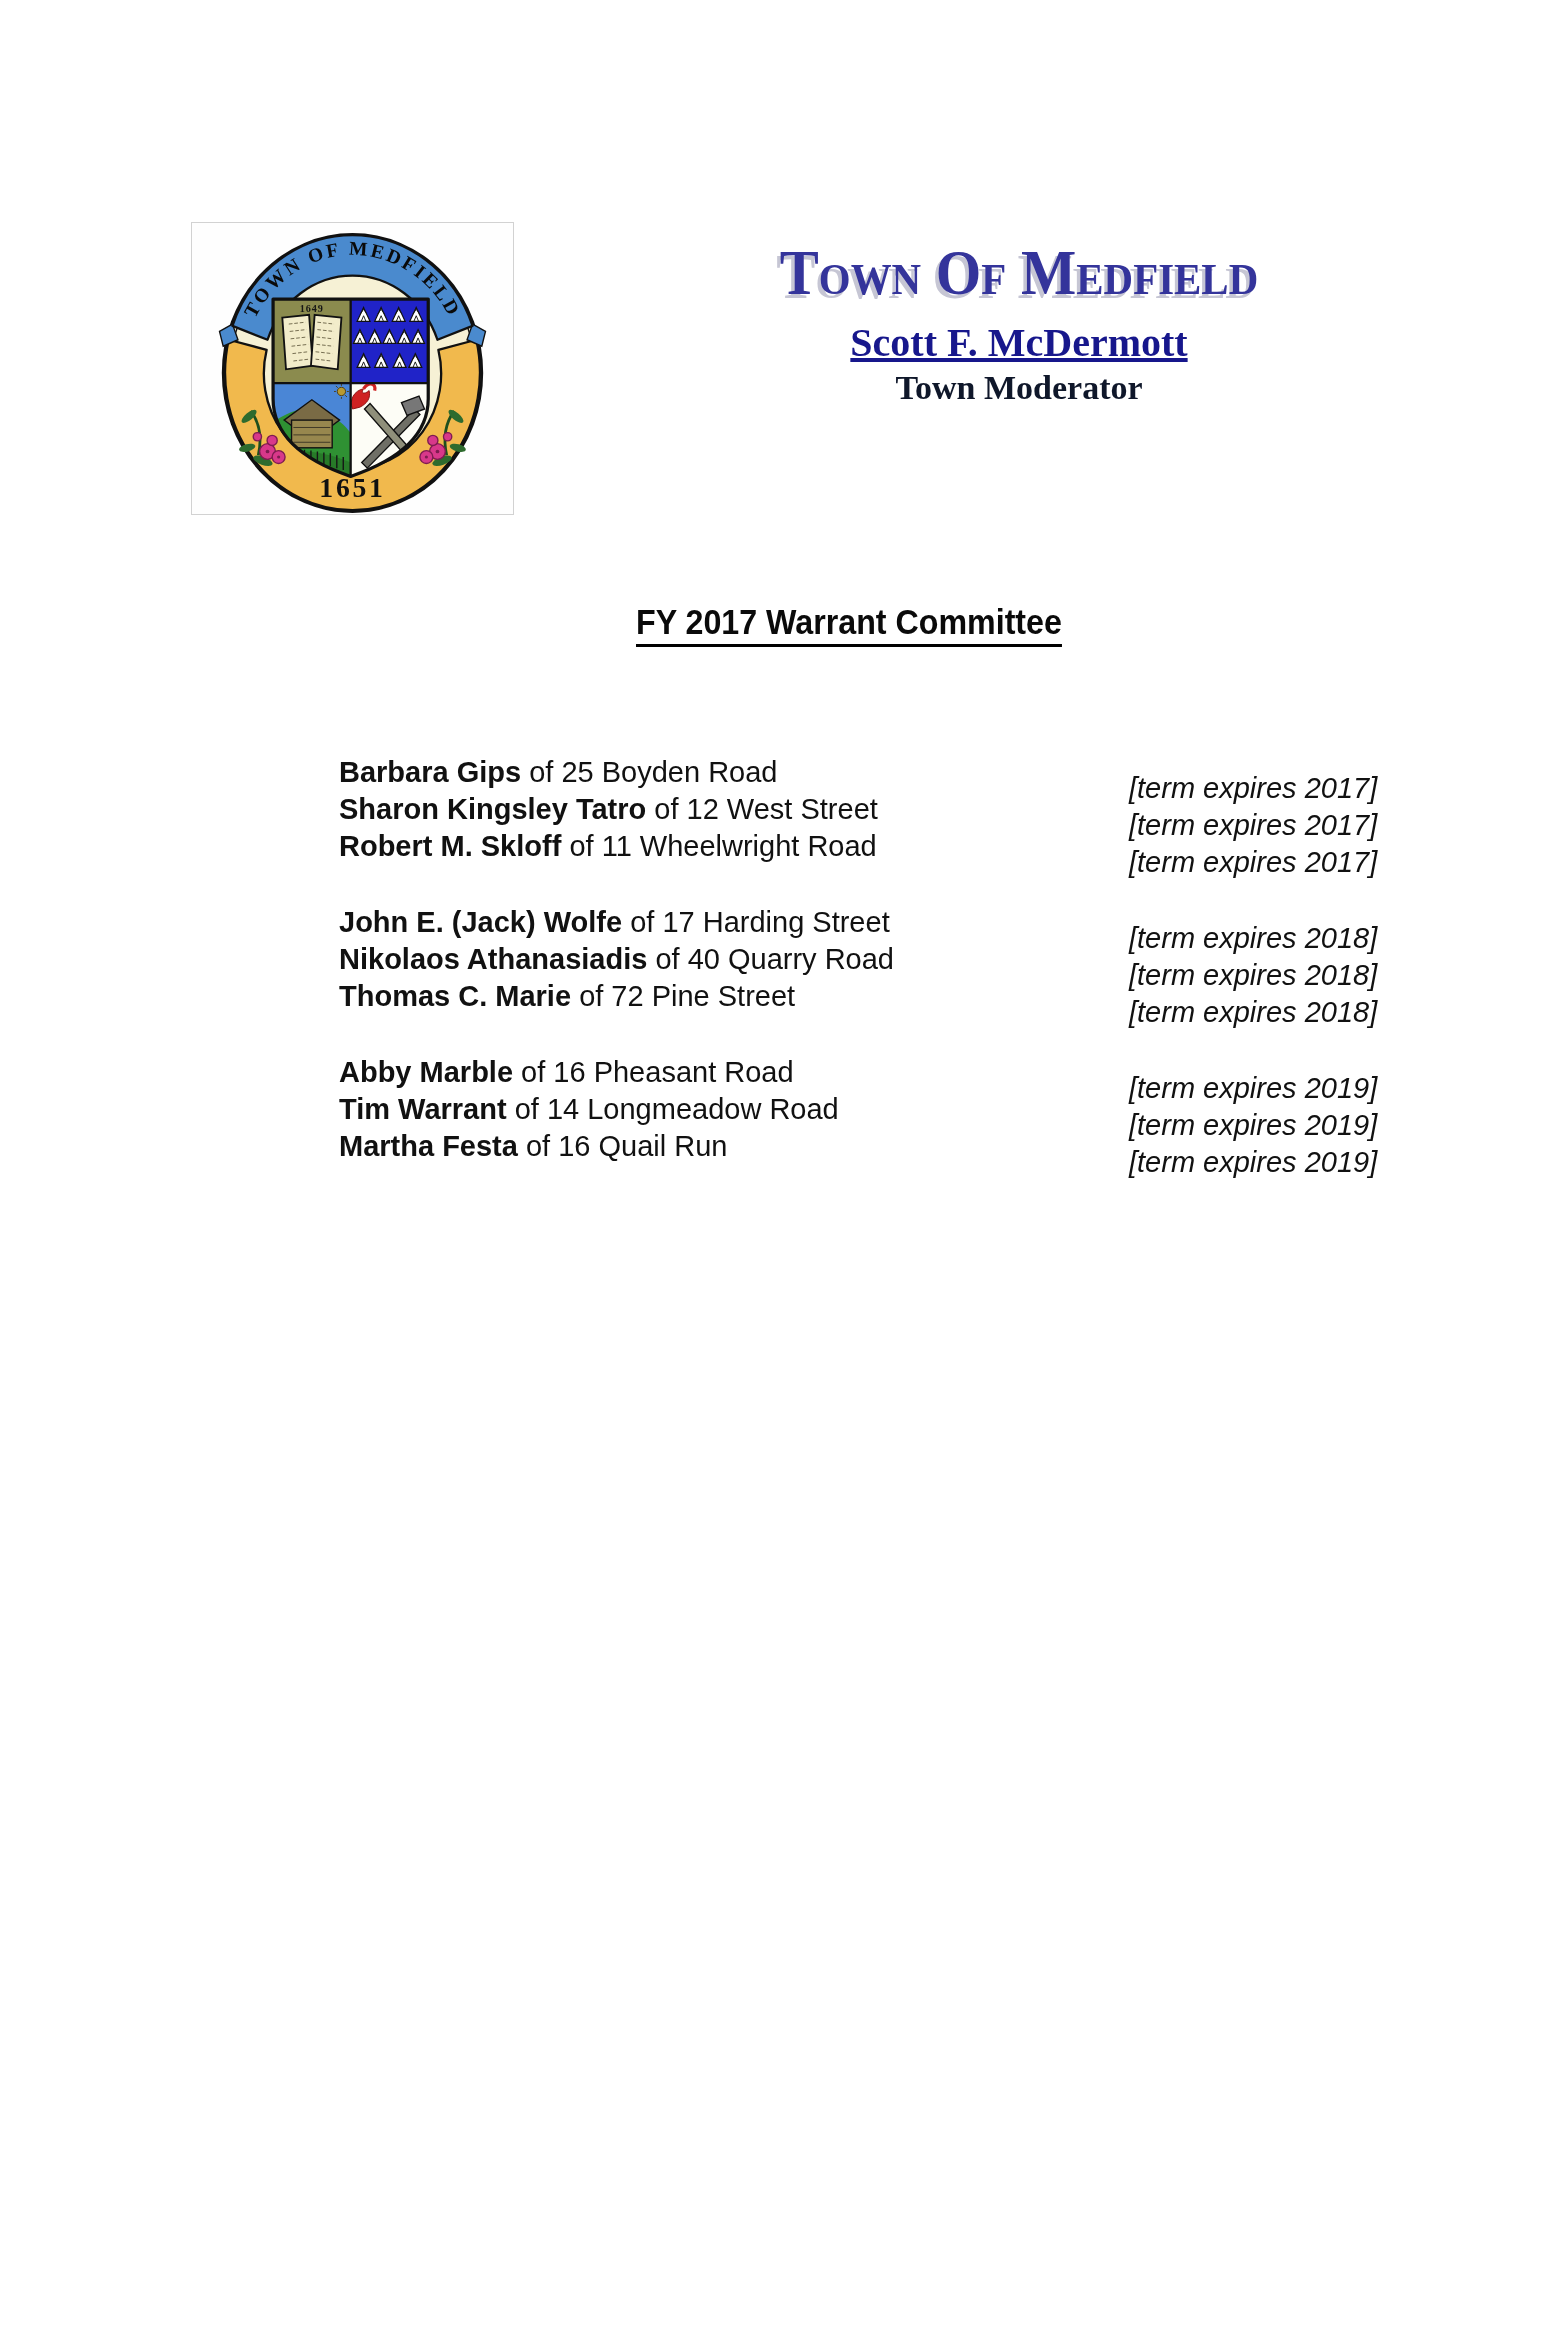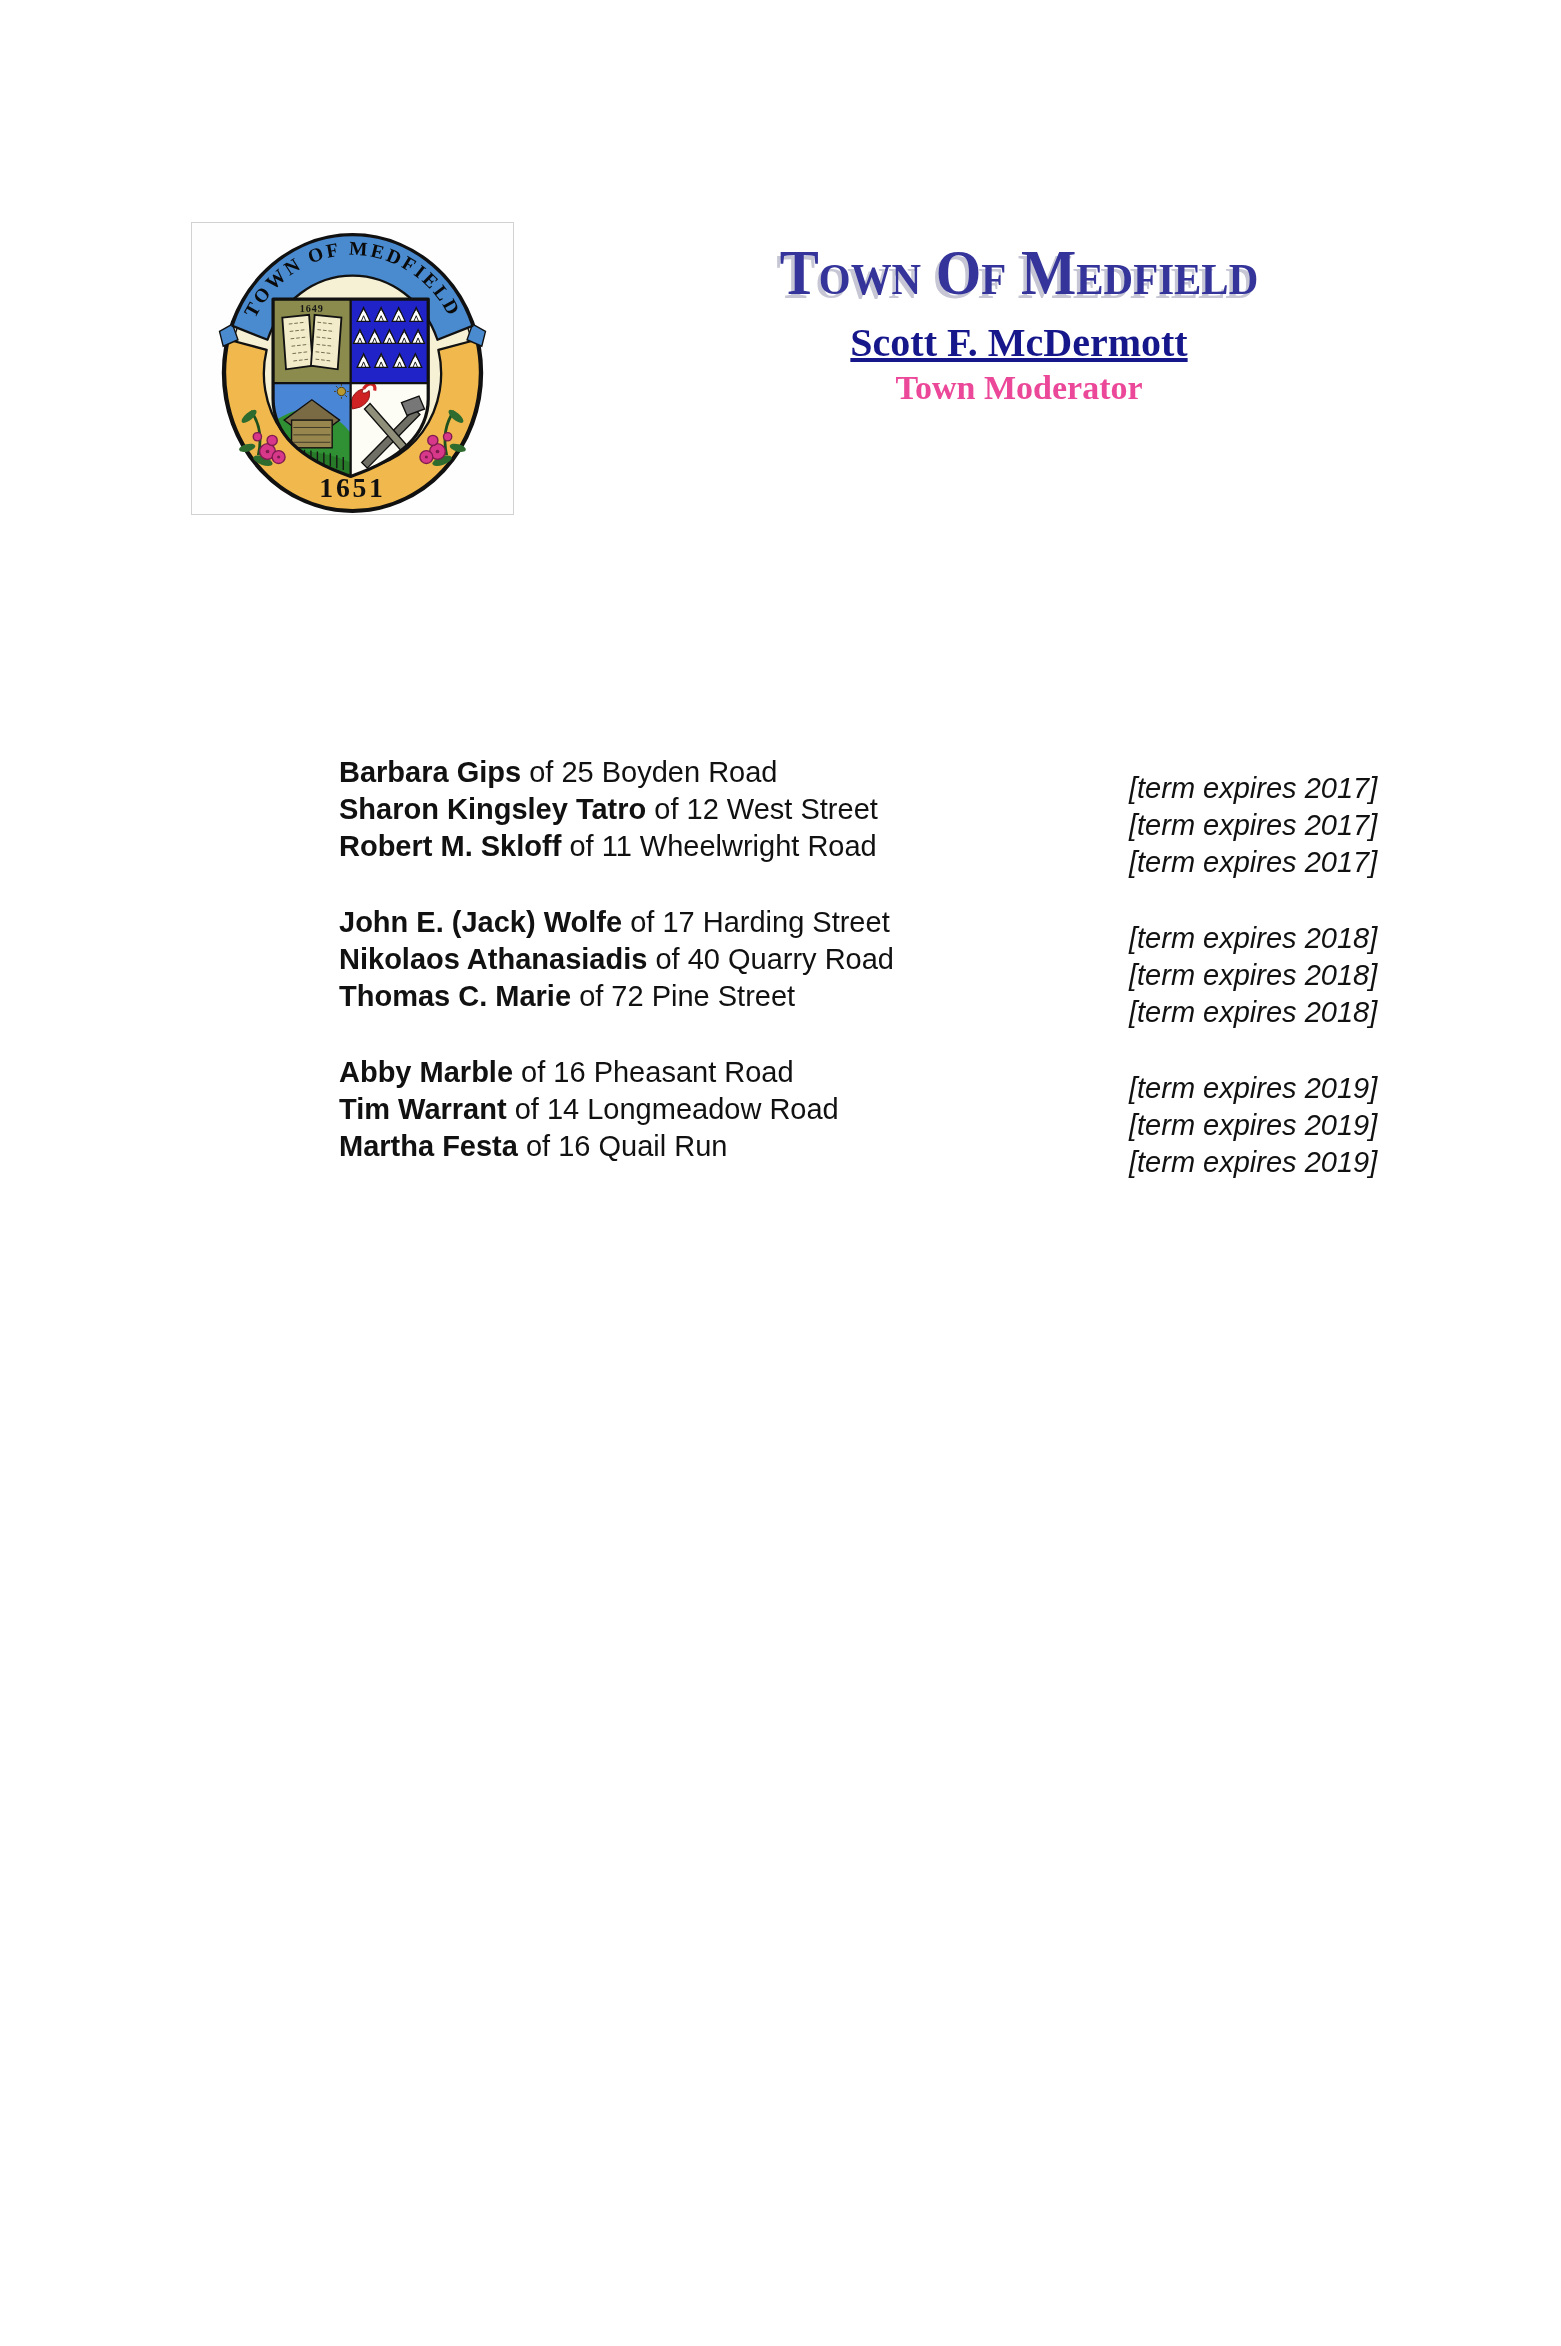--- a/index.html
+++ b/index.html
@@ -25,21 +25,21 @@
   .lh-title{
     font-size:63px;font-weight:bold;font-variant:small-caps;
     color:#34349b;line-height:69px;white-space:nowrap;
     text-shadow:-3.7px 3.7px 0 #c6c6d4;
     transform:scaleX(.93);transform-origin:center;
   }
   .lh-name{
     margin-top:13px;font-size:40px;font-weight:bold;color:#17178c;line-height:43px;text-decoration:underline;
   }
   .lh-role{
-    margin-top:4.6px;font-size:34px;font-weight:bold;color:#ec4899;line-height:37px;
+    margin-top:4.6px;font-size:34px;font-weight:bold;color:#0f172a;line-height:37px;
   }
   
   .doc-title-wrap{position:absolute;left:636px;top:602px;}
   .doc-title{
     display:inline-block;font-size:35px;font-weight:bold;color:#0a0a0a;
     transform:scaleX(.92);transform-origin:left center;white-space:nowrap;
     border-bottom:3.7px solid #000;padding-bottom:2.8px;line-height:39px;
   }
   
   .roster{position:absolute;left:339px;top:754px;width:1058px;font-size:29px;}
@@ -197,20 +197,23 @@
     <use href="#flower"></use>
     <use href="#flower" transform="translate(300,0) scale(-1,1)"></use>
   </svg>
 
   <div class="lh">
     <div class="lh-title">Town Of Medfield</div>
     <div class="lh-name">Scott F. McDermott</div>
     <div class="lh-role">Town Moderator</div>
   </div>
 
+  <div class="doc-title-wrap">
+    <span class="doc-title">FY 2017 Warrant Committee</span>
+  </div>
 
   <div class="roster">
 
     <div class="group">
       <div class="row">
         <span class="nm">Barbara Gips</span>
         <span class="ad">of 25 Boyden Road</span>
         <span class="tm">[term expires 2017]</span>
       </div>
       <div class="row">

